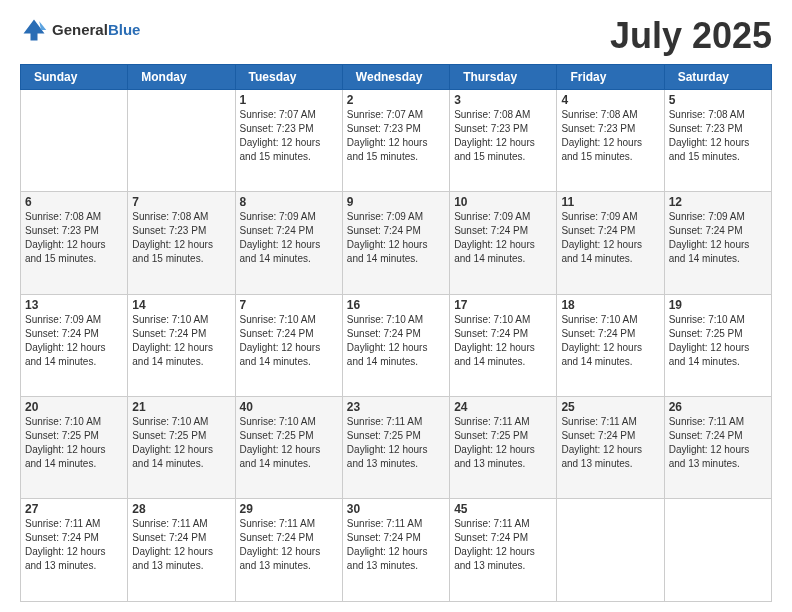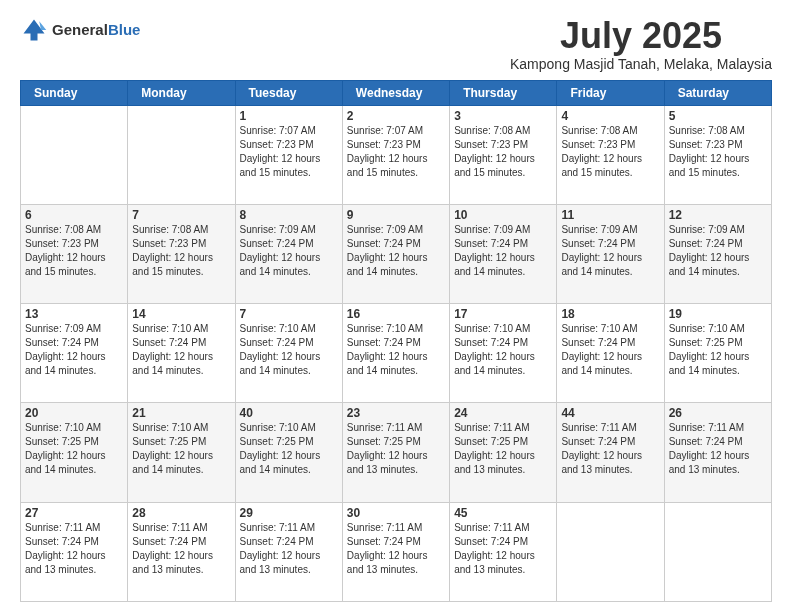--- a/index.html
+++ b/index.html
@@ -41,21 +41,21 @@
     .logo-blue {
       font-size: 15px;
       font-weight: bold;
       color: #2a6db5;
     }
     .logo-icon {
       width: 28px;
       height: 28px;
     }
     .title-block {
-      text-align: center;
+      text-align: right;
     }
     .title-month {
       font-size: 36px;
       font-weight: bold;
       color: #333;
       line-height: 1.1;
     }
     .title-location {
       font-size: 14px;
       color: #333;
@@ -113,21 +113,20 @@
         <polygon points="16,4 28,20 20,20 20,28 12,28 12,20 4,20" fill="#2a6db5"></polygon>
         <polygon points="22,6 30,16 24,16" fill="#5ba3e0"></polygon>
       </svg>
       <div class="logo-text">
         <span class="logo-general">General</span>
         <span class="logo-blue">Blue</span>
       </div>
     </div>
     <div class="title-block">
       <div class="title-month">July 2025</div>
-      <div class="title-location">Kampong Masjid Tanah, Melaka, Malaysia</div>
     </div>
   </div>
 
   <table class="calendar">
     <thead>
       <tr>
         <th>Sunday</th>
         <th>Monday</th>
         <th>Tuesday</th>
         <th>Wednesday</th>
@@ -236,21 +235,21 @@
           </td>
           <td>
             <span class="day-num">23</span>
             <div class="day-info">Sunrise: 7:11 AM<br>Sunset: 7:25 PM<br>Daylight: 12 hours and 13 minutes.</div>
           </td>
           <td>
             <span class="day-num">24</span>
             <div class="day-info">Sunrise: 7:11 AM<br>Sunset: 7:25 PM<br>Daylight: 12 hours and 13 minutes.</div>
           </td>
           <td>
-            <span class="day-num">44</span>
+            <span class="day-num">25</span>
             <div class="day-info">Sunrise: 7:11 AM<br>Sunset: 7:24 PM<br>Daylight: 12 hours and 13 minutes.</div>
           </td>
           <td>
             <span class="day-num">26</span>
             <div class="day-info">Sunrise: 7:11 AM<br>Sunset: 7:24 PM<br>Daylight: 12 hours and 13 minutes.</div>
           </td>
         </tr>
         <tr>
           <td>
             <span class="day-num">27</span>

